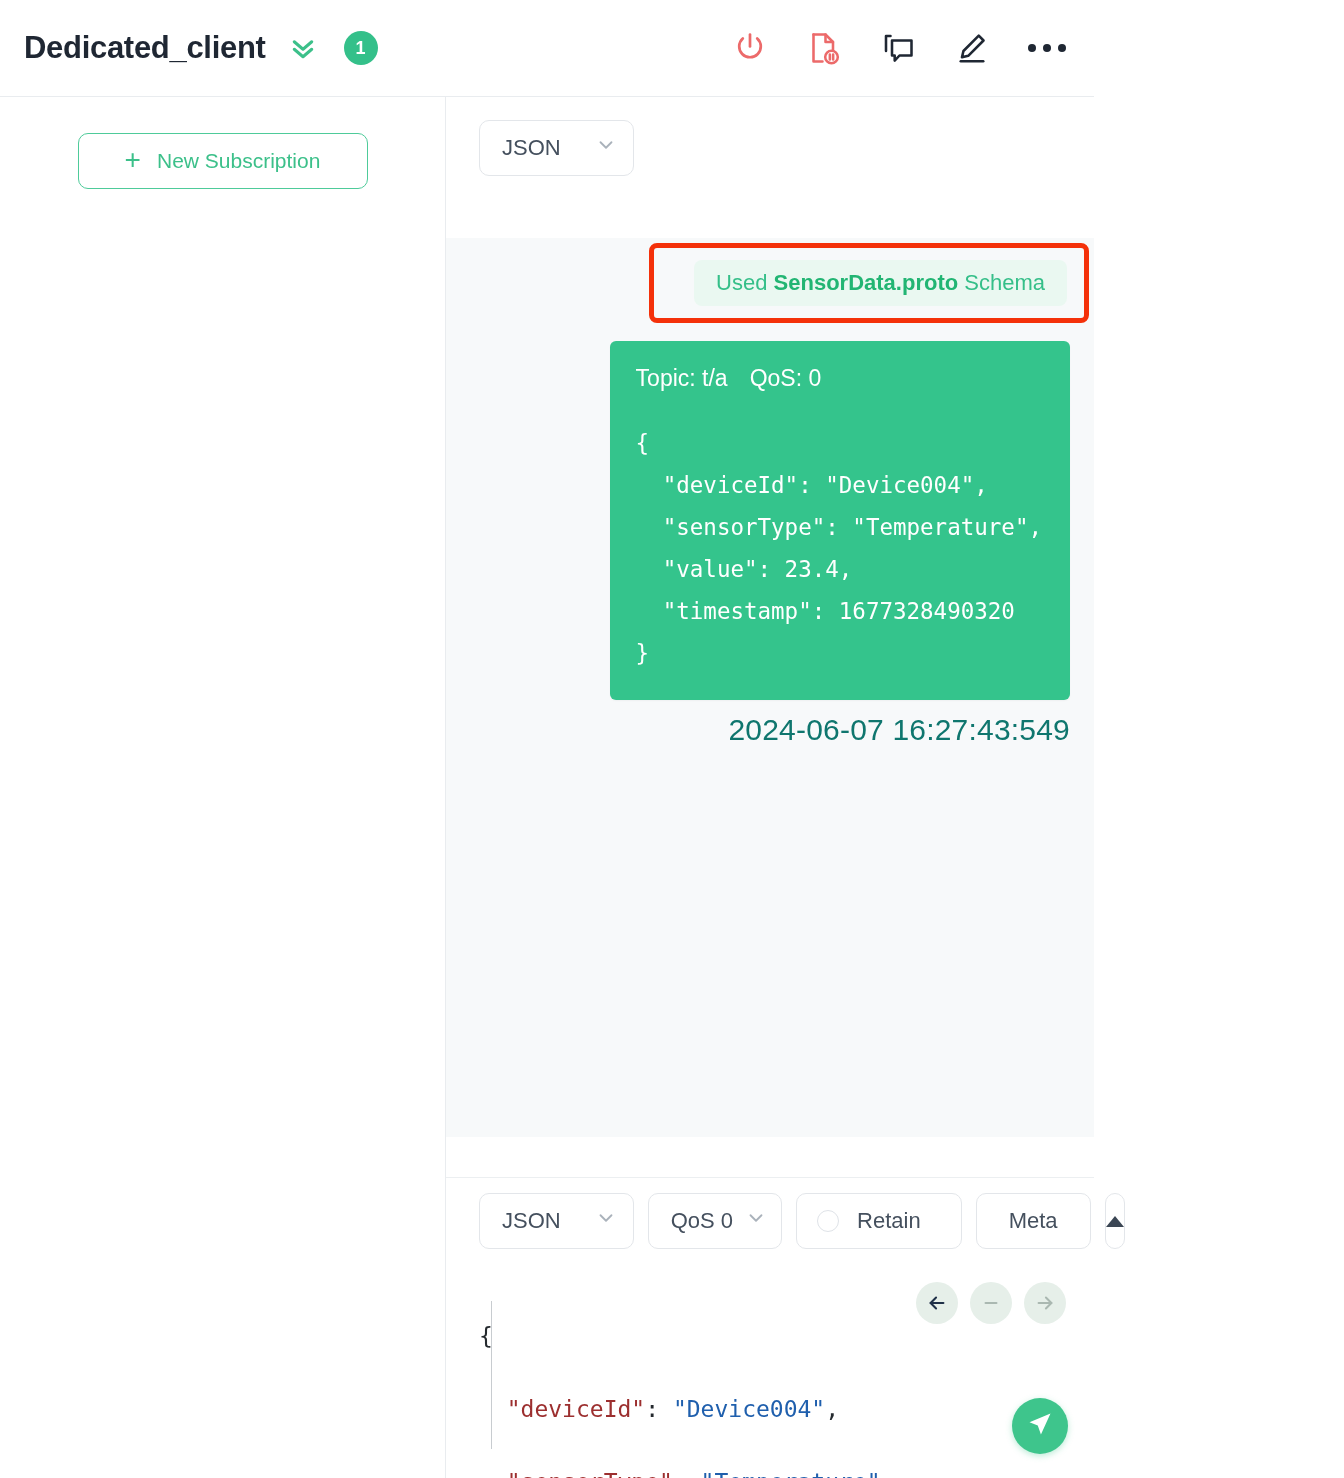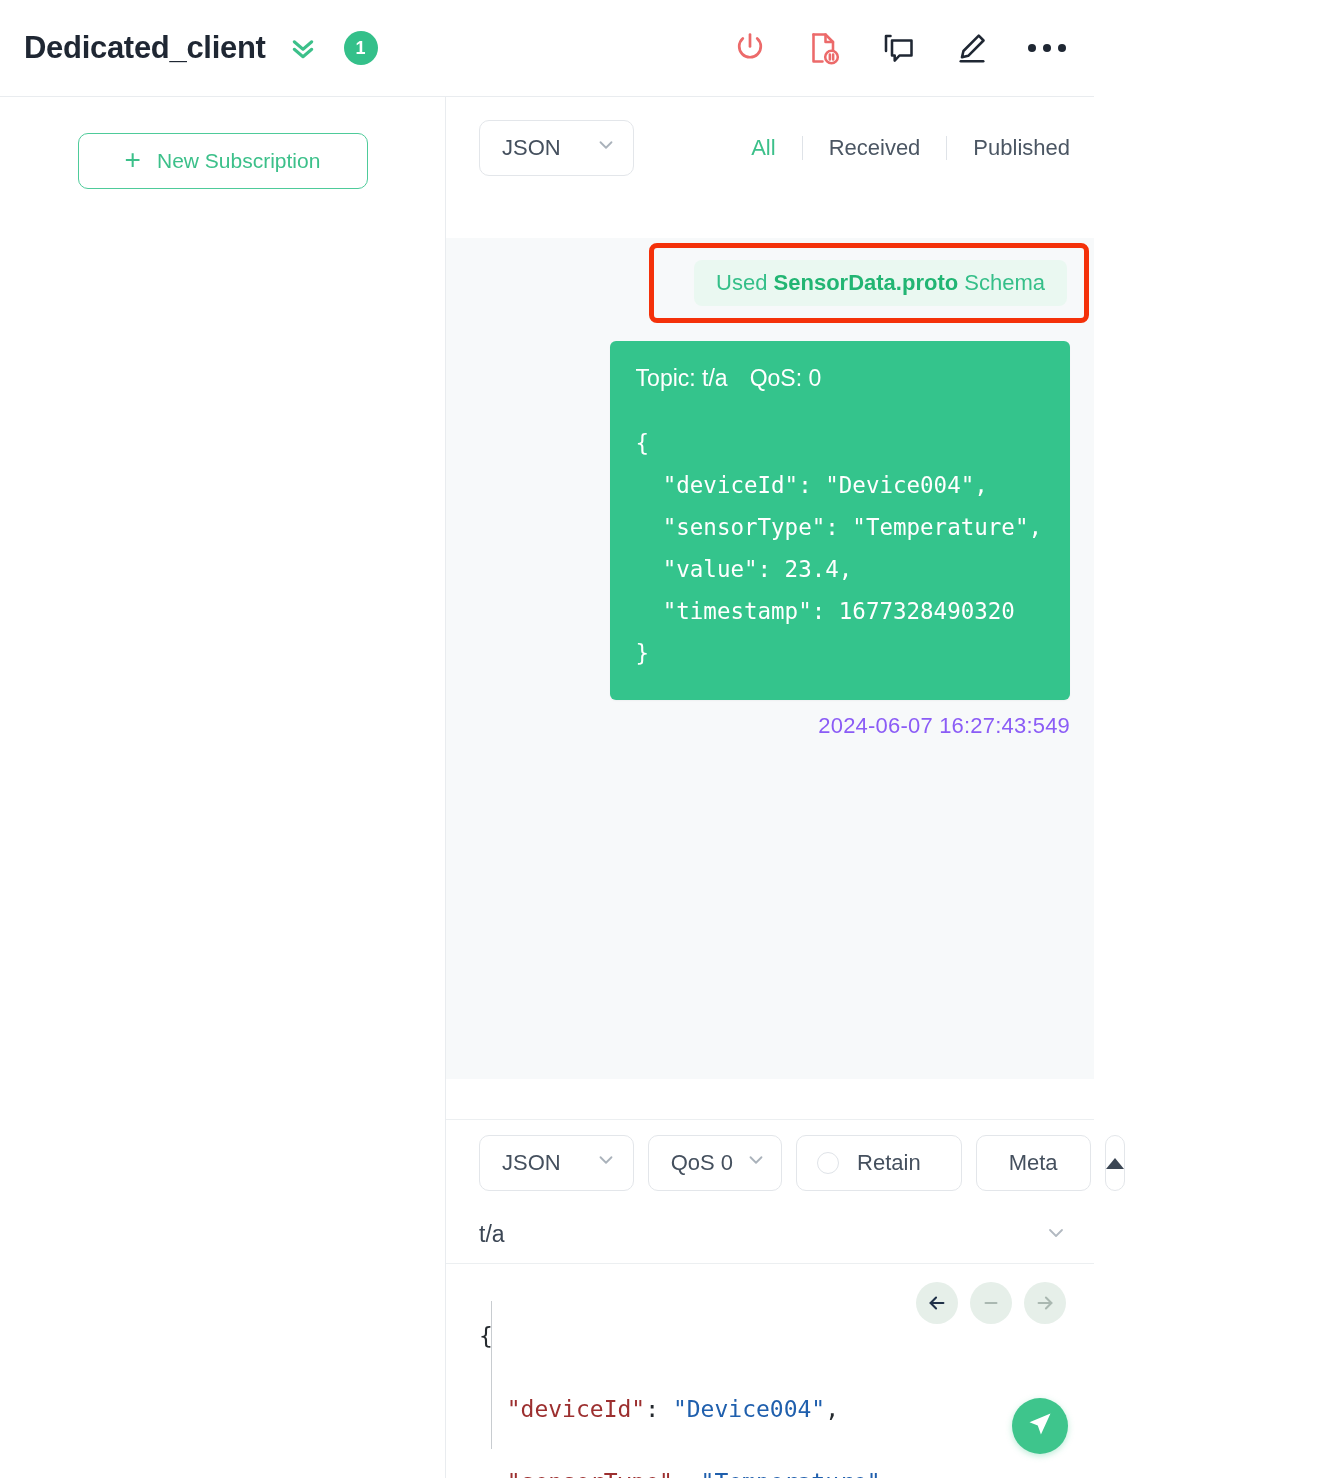--- a/index.html
+++ b/index.html
@@ -109,21 +109,21 @@
     box-shadow: 0 1px 2px rgba(0,0,0,.04);
   }
   .bubble-head { font-size: 23px; margin-bottom: 30px; }
   .bubble-head .gap { display: inline-block; width: 22px; }
   .bubble-body {
     font-family: "DejaVu Sans Mono", monospace;
     font-size: 22.5px; line-height: 1.87;
     white-space: pre;
   }
   .msg-time {
-    margin-top: 13px; font-size: 22px; color: #8b5cf6; letter-spacing: .2px;
+    margin-top: 13px; font-size: 30px; color: #0f766e; letter-spacing: .2px;
   }
 
   
   .pub { background: #fff; border-top: 1px solid #eceff1; }
   .pub-toolbar {
     height: 86px; display: flex; align-items: center; gap: 14px;
     padding: 0 24px 0 33px;
   }
   .pill-btn {
     height: 56px; border: 1px solid #e3e6ea; border-radius: 10px;
@@ -251,27 +251,20 @@
           <span>JSON</span>
           <span>
             <svg width="22" height="22" viewBox="0 0 24 24" fill="none" stroke="#aab2bb" stroke-width="2" stroke-linecap="round" stroke-linejoin="round">
                 <polyline points="6,9 12,15 18,9"></polyline>
               </svg>
           </span>
         </div>
 
         <div class="toolbar-spacer"></div>
 
-        <div class="tabs">
-          <div class="tab active">All</div>
-          <div class="tab-div"></div>
-          <div class="tab">Received</div>
-          <div class="tab-div"></div>
-          <div class="tab">Published</div>
-        </div>
       </div>
 
       <div class="msg-area">
 
         <div class="annot-wrap">
           <div class="annot-box"></div>
           <div class="schema-pill"><span>Used </span><b>SensorData.proto</b><span> Schema</span></div>
         </div>
 
         <div class="bubble">
@@ -313,28 +306,20 @@
             <span>Retain</span>
           </div>
 
           <div class="pill-btn">Meta</div>
 
           <div class="pill-btn up-btn">
             <span class="tri-up"></span>
           </div>
         </div>
 
-        <div class="topic-row">
-          <span class="topic-val">t/a</span>
-          <span>
-            <svg width="24" height="24" viewBox="0 0 24 24" fill="none" stroke="#b2b9c1" stroke-width="1.8" stroke-linecap="round" stroke-linejoin="round">
-                <polyline points="6,9 12,15 18,9"></polyline>
-              </svg>
-          </span>
-        </div>
 
         <div class="editor">
           <div class="indent-guide"></div>
           <div class="code">
 <div class="ln"><span class="p">{</span></div>
 <div class="ln">  <span class="k">"deviceId"</span><span class="p">: </span><span class="s">"Device004"</span><span class="p">,</span></div>
 <div class="ln">  <span class="k">"sensorType"</span><span class="p">: </span><span class="s">"Temperature"</span><span class="p">,</span></div>
 
 
 

